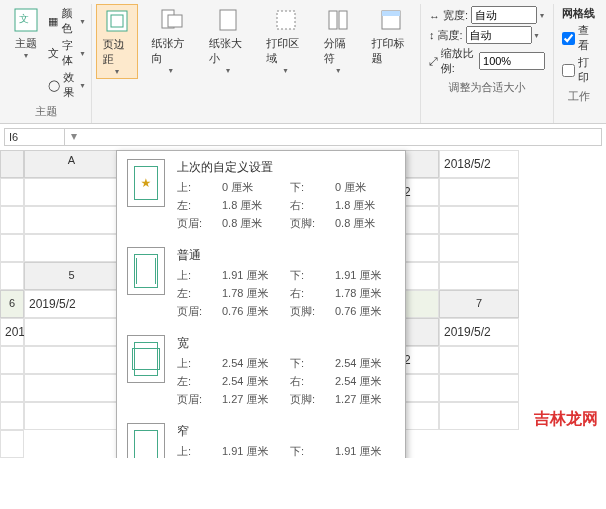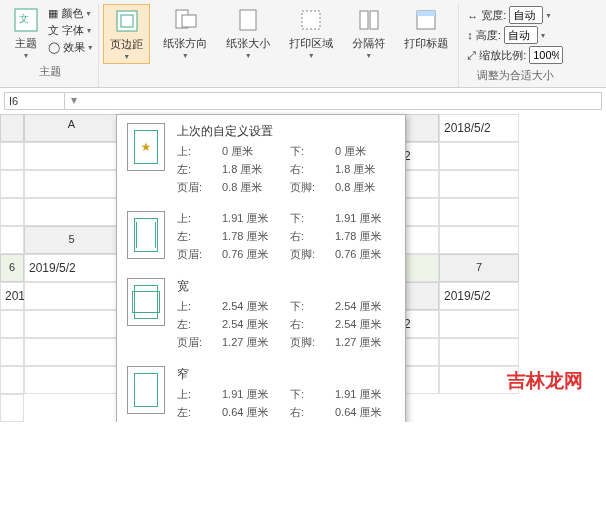--- a/index.html
+++ b/index.html
@@ -10,21 +10,21 @@
   .big-btn { display:flex; flex-direction:column; align-items:center; padding:2px 6px; cursor:pointer; }
   .big-btn.active { background:#fde9cc; border:1px solid #f0b860; }
   .big-btn .ic { width:28px; height:28px; display:flex; align-items:center; justify-content:center; }
   .big-btn .lbl { font-size:11px; margin-top:2px; }
   .drop-arrow { font-size:8px; color:#666; }
   .side-stack { display:flex; flex-direction:column; gap:2px; font-size:11px; padding:2px; }
   .side-stack div { display:flex; align-items:center; gap:3px; cursor:pointer; }
   .row-btns { display:flex; gap:7px; }
   .right-pane { display:flex; flex-direction:column; gap:2px; padding:2px 4px; font-size:11px; }
   .right-pane .r { display:flex; align-items:center; gap:3px; }
-  .right-pane input[type=text]{ width:34px; font-size:11px; }
+  .right-pane input[type=text]{ width:66px; font-size:11px; }
   .right-pane input[type=checkbox]{ margin:0; }
   .glabel { font-size:11px; color:#666; text-align:center; padding:2px 0 4px; }
   .namebox { display:flex; align-items:flex-start; border:1px solid #ccc; background:#fff; margin:4px; }
   .namebox .nb { width:60px; padding:2px 4px; font-size:11px; border-right:1px solid #ccc; }
   .sheet { position:relative; display:grid; grid-template-columns:24px 95px repeat(5,80px); }
   .hdr { background:#f0f0f0; border:1px solid #d0d0d0; text-align:center; font-size:11px; padding:3px 0; }
   .rowh { background:#f0f0f0; border:1px solid #d0d0d0; text-align:center; font-size:11px; padding:6px 0; }
   .cell { border:1px solid #e0e0e0; padding:6px 4px; text-align:left; font-size:12px; background:#fff; height:28px; }
   .rowh.sel, .cell.selrow { background:#eef3e8; }
   .dropdown { position:absolute; left:116px; top:0; width:290px; background:#fff; border:1px solid #b0b0b0; box-shadow:2px 2px 6px rgba(0,0,0,.25); z-index:10; }
@@ -33,21 +33,21 @@
   .preset .thumb::before { content:""; position:absolute; inset:6px; border:1px solid #4a8; }
   .thumb.star::after { content:"★"; position:absolute; left:50%; top:50%; transform:translate(-50%,-50%); color:#d4a017; font-size:12px; }
   .thumb.normal::after, .thumb.wide::after, .thumb.narrow::after { content:""; position:absolute; }
   .thumb.normal::after { inset:10px 8px; border-left:1px solid #4a8; border-right:1px solid #4a8; }
   .thumb.wide::after { inset:12px 4px; border:1px solid #4a8; }
   .thumb.narrow::after { inset:4px 10px; }
   .preset .info { flex:1; }
   .preset .title { font-size:12px; margin-bottom:4px; }
   .preset .grid { display:grid; grid-template-columns:auto 60px auto 60px; column-gap:8px; row-gap:3px; font-size:11px; color:#555; }
   .custom { padding:8px 14px; border-top:1px solid #ddd; font-size:12px; cursor:pointer; }
-  .watermark { position:absolute; right:23px; bottom:28px; color:#d33; font-size:19px; font-weight:bold; z-index:40; text-shadow:0 0 2px #fff; }
+  .watermark { position:absolute; right:8px; bottom:28px; color:#d33; font-size:16px; font-weight:bold; z-index:40; text-shadow:0 0 2px #fff; }
   svg { display:block; }
 </style>
 </head>
 <body>
 
 <div class="ribbon">
   <div class="rgroup">
     <div style="display:flex">
       <div class="big-btn">
         <span class="ic">
@@ -159,20 +159,36 @@
         </div>
       <div class="r">
           <span>⤢</span>
           <span>缩放比例:</span>
           <input type="text" value="100%" style="">
         </div>
     </div>
     <div class="glabel">调整为合适大小</div>
   </div>
 
+  <div class="rgroup" style="border-right:none">
+    <div class="right-pane">
+      <div class="r" style="font-weight:bold">
+          <span>网格线</span>
+        </div>
+      <div class="r">
+          <input type="checkbox" checked="" style="">
+          <span>查看</span>
+        </div>
+      <div class="r">
+          <input type="checkbox" style="">
+          <span>打印</span>
+        </div>
+    </div>
+    <div class="glabel">工作</div>
+  </div>
 </div>
 
 <div class="namebox">
   <div class="nb">I6</div>
   <span style="padding:0 6px;color:#888">▾</span>
 </div>
 
 <div class="sheet" id="sheet">
 
 <div class="hdr"></div>
@@ -263,20 +279,21 @@
        <span>页眉:</span>
             <span>0.8 厘米</span>
             <span>页脚:</span>
             <span>0.8 厘米</span>
      </div>
    </div>
       </div>
       <div class="preset">
         <div class="thumb normal"></div>
    <div class="info">
+     <div class="title">普通</div>
      <div class="grid">
        <span>上:</span>
             <span>1.91 厘米</span>
             <span>下:</span>
             <span>1.91 厘米</span>
        <span>左:</span>
             <span>1.78 厘米</span>
             <span>右:</span>
             <span>1.78 厘米</span>
        <span>页眉:</span>

